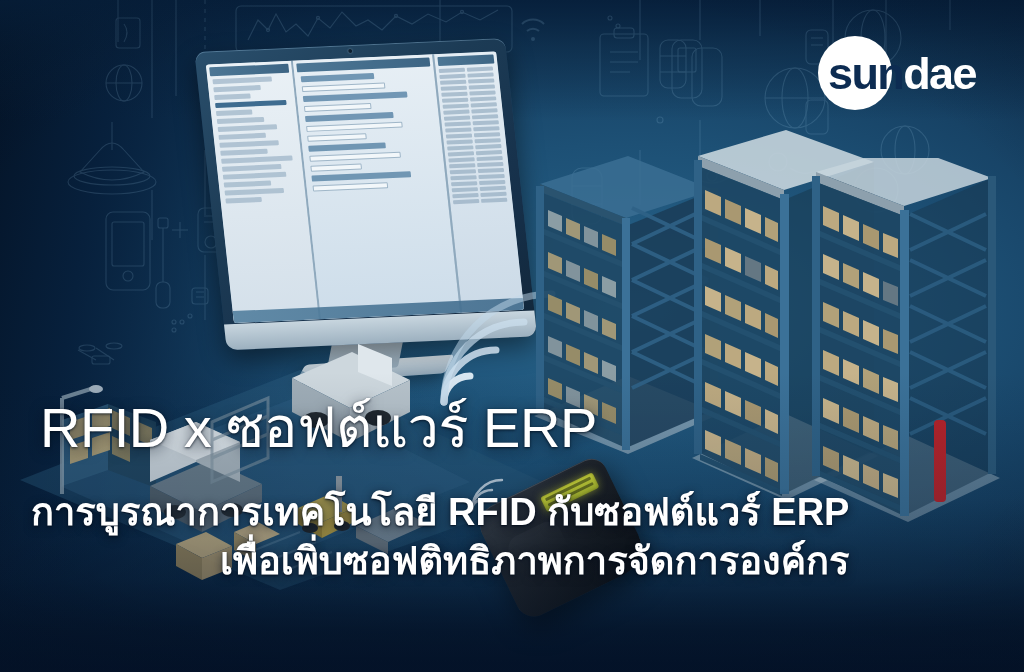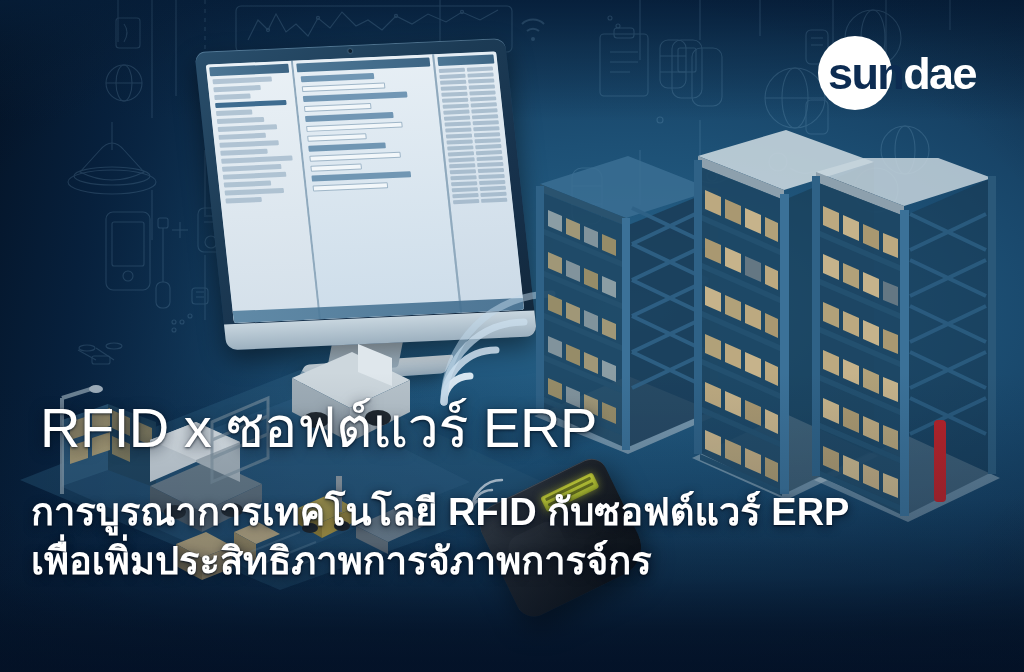--- a/index.html
+++ b/index.html
@@ -176,20 +176,21 @@
     font-size:56px;line-height:1.0;font-weight:normal;
     letter-spacing:-0.5px;
     white-space:nowrap;
     text-shadow:0 3px 14px rgba(2,12,26,.65), 0 1px 3px rgba(2,12,26,.8);
   }
   .sub-title{
     position:absolute;left:31px;top:116px;
     color:#ffffff;
     font-size:38px;line-height:1.30;font-weight:bold;
     text-shadow:0 2px 10px rgba(2,12,26,.7), 0 1px 2px rgba(2,12,26,.85);
+    text-align:right;
   }
   .sub-title div{white-space:nowrap;}
 </style>
 </head>
 <body>
 
 <div class="canvas">
 
   <div class="bg-base"></div>
   <div class="bg-left-dark"></div>
@@ -737,17 +738,17 @@
     <div class="logo-text">
       <span class="a">sun</span><span class="b">dae</span>
     </div>
   </div>
 
   <div class="titleblock">
     <div class="title-scrim"></div>
     <div class="main-title">RFID x ซอฟต์แวร์ ERP</div>
     <div class="sub-title">
       <div>การบูรณาการเทคโนโลยี RFID กับซอฟต์แวร์ ERP</div>
-      <div>เพื่อเพิ่มประสิทธิภาพการจัภาพการจ์กร</div>
+      <div>เพื่อเพิ่บซอฟติทธิภาพการจัดการองค์กร</div>
     </div>
   </div>
 
 </div>
 
 </body></html>

